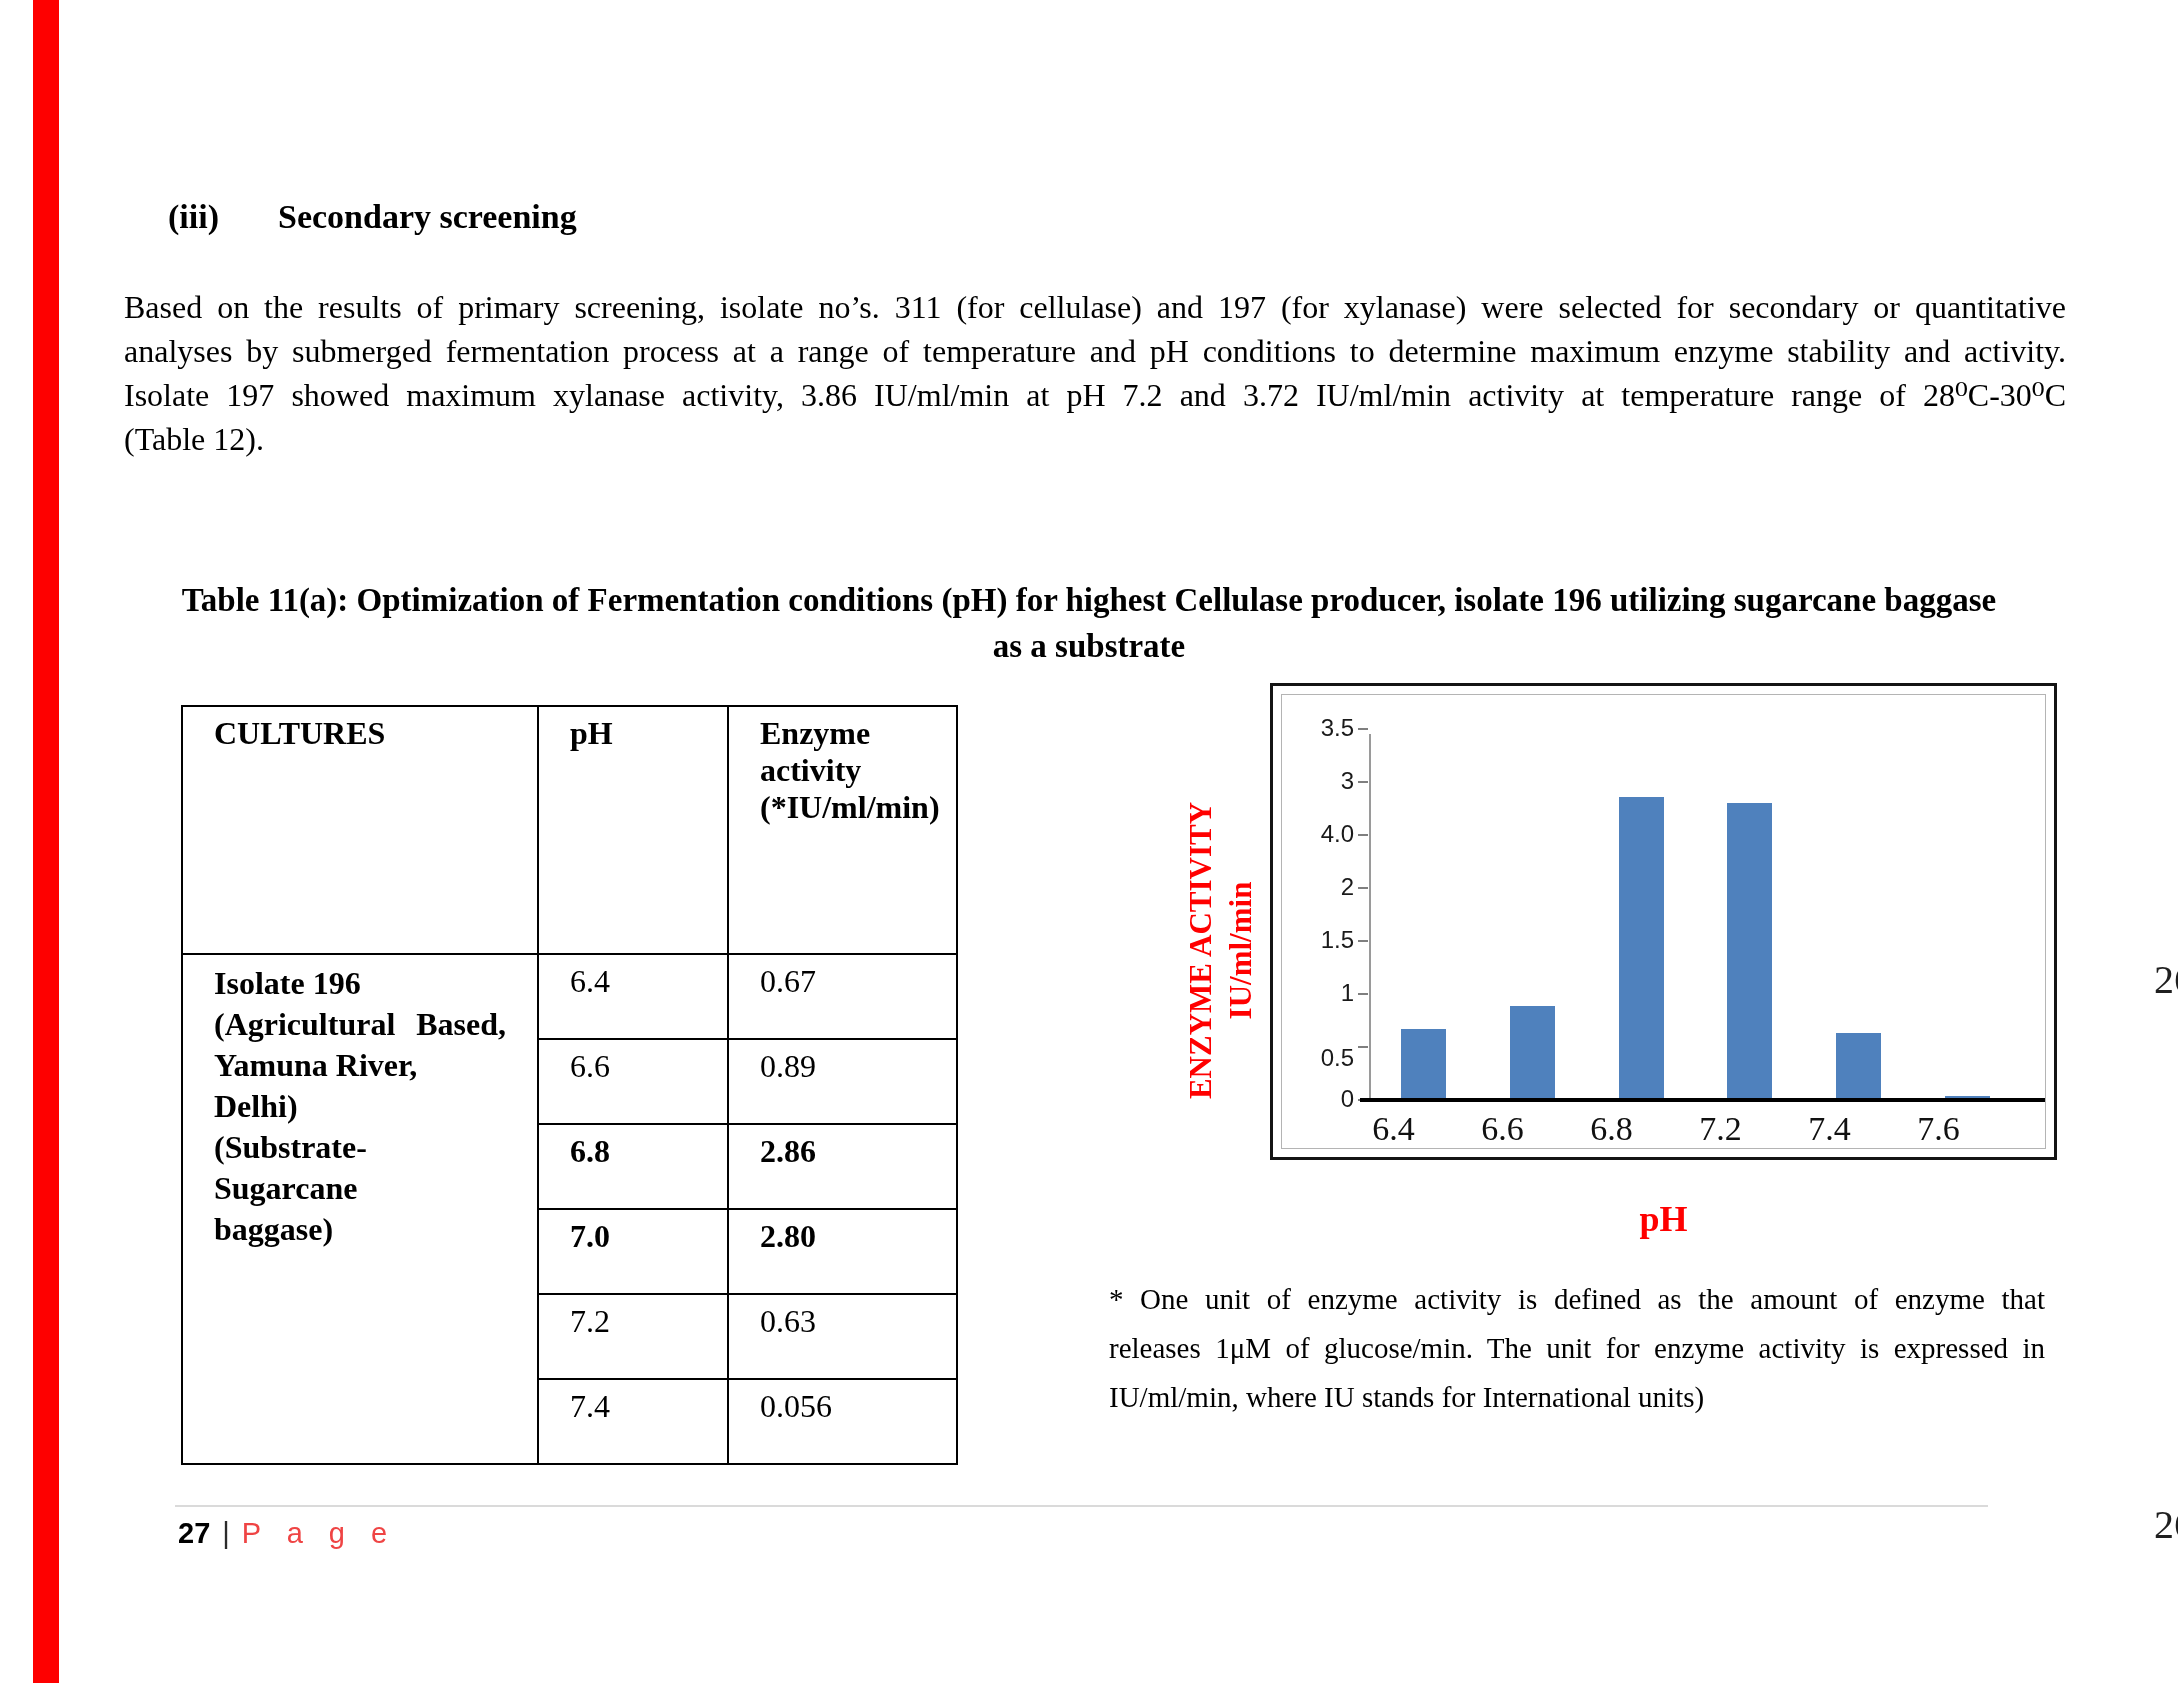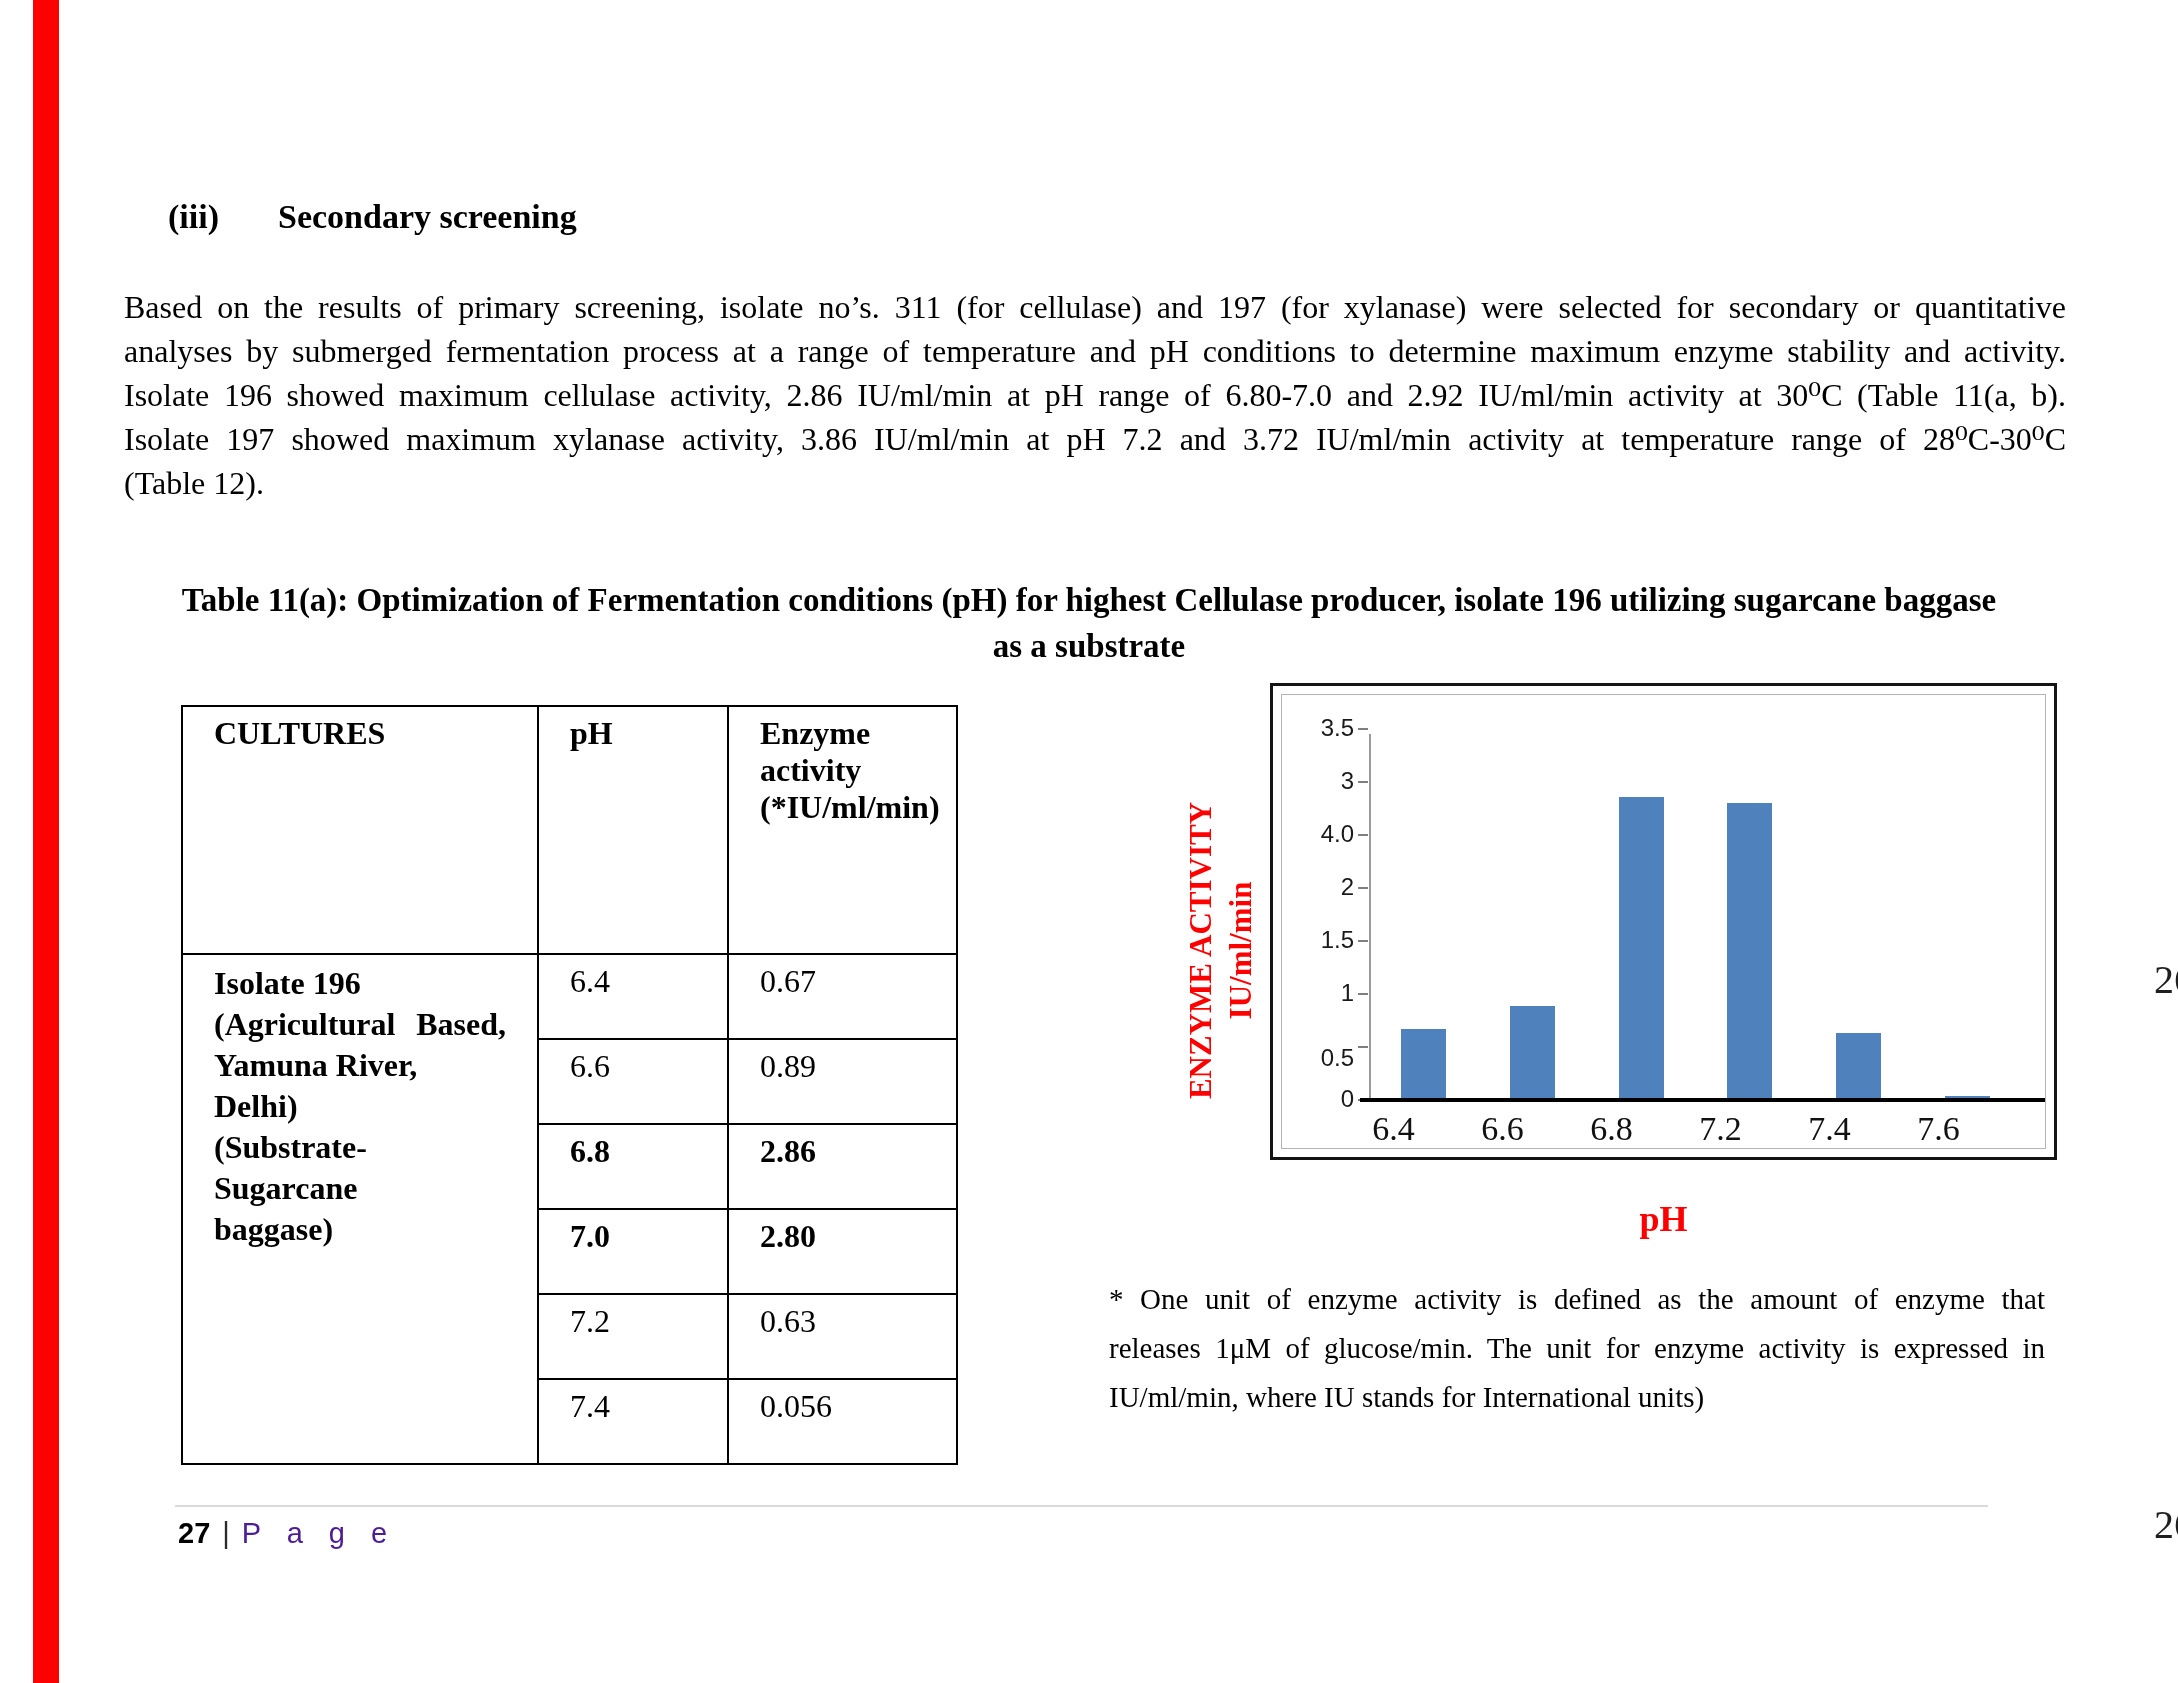--- a/index.html
+++ b/index.html
@@ -61,38 +61,37 @@
 
   
   #footnote{left:1109px;top:1275px;width:936px;font-size:29px;line-height:49px;}
 
   
   #footer-line{left:175px;top:1505px;width:1813px;height:2px;background:#dadada;}
   #footer-text{left:178px;top:1517px;font-size:29px;
     font-family:"Liberation Sans","DejaVu Sans",sans-serif;white-space:nowrap;}
   #footer-text .pnum{font-weight:bold;color:#000;}
   #footer-text .psep{color:#2b2b2b;margin:0 12px;}
-  #footer-text .pword{color:#4c1d95;letter-spacing:9px;}
+  #footer-text .pword{color:#ef4444;letter-spacing:9px;}
 
   
   .edge-num{position:absolute;font-size:40px;color:#1f1f1f;}
 </style>
 </head>
 <body>
 
 <div id="red-bar" class="abs" style="background: rgb(254, 0, 0);"></div>
 
 <div id="heading" class="abs">
   <span class="h-num">(iii)</span><span class="h-title">Secondary screening</span>
 </div>
 
 <div id="paragraph" class="abs">
     <div class="pline jline">Based on the results of primary screening, isolate no’s. 311 (for cellulase) and 197 (for xylanase) were selected for secondary or quantitative</div>
     <div class="pline jline">analyses by submerged fermentation process at a range of temperature and pH conditions to determine maximum enzyme stability and activity.</div>
-    <div class="pline jline">Isolate 196 showed maximum cellulase activity, 2.86 IU/ml/min at pH range of 6.80-7.0 and 2.92 IU/ml/min activity at 30⁰C (Table 11(a, b).</div>
     <div class="pline jline">Isolate 197 showed maximum xylanase activity, 3.86 IU/ml/min at pH 7.2 and 3.72 IU/ml/min activity at temperature range of 28⁰C-30⁰C</div>
     <div class="pline">(Table 12).</div>
   </div>
 
 <div id="table-title" class="abs">
   <div>Table 11(a): Optimization of Fermentation conditions (pH) for highest Cellulase producer, isolate 196 utilizing sugarcane baggase</div>
   <div>as a substrate</div>
 </div>
 
 <div id="main-table-wrap" class="abs">

